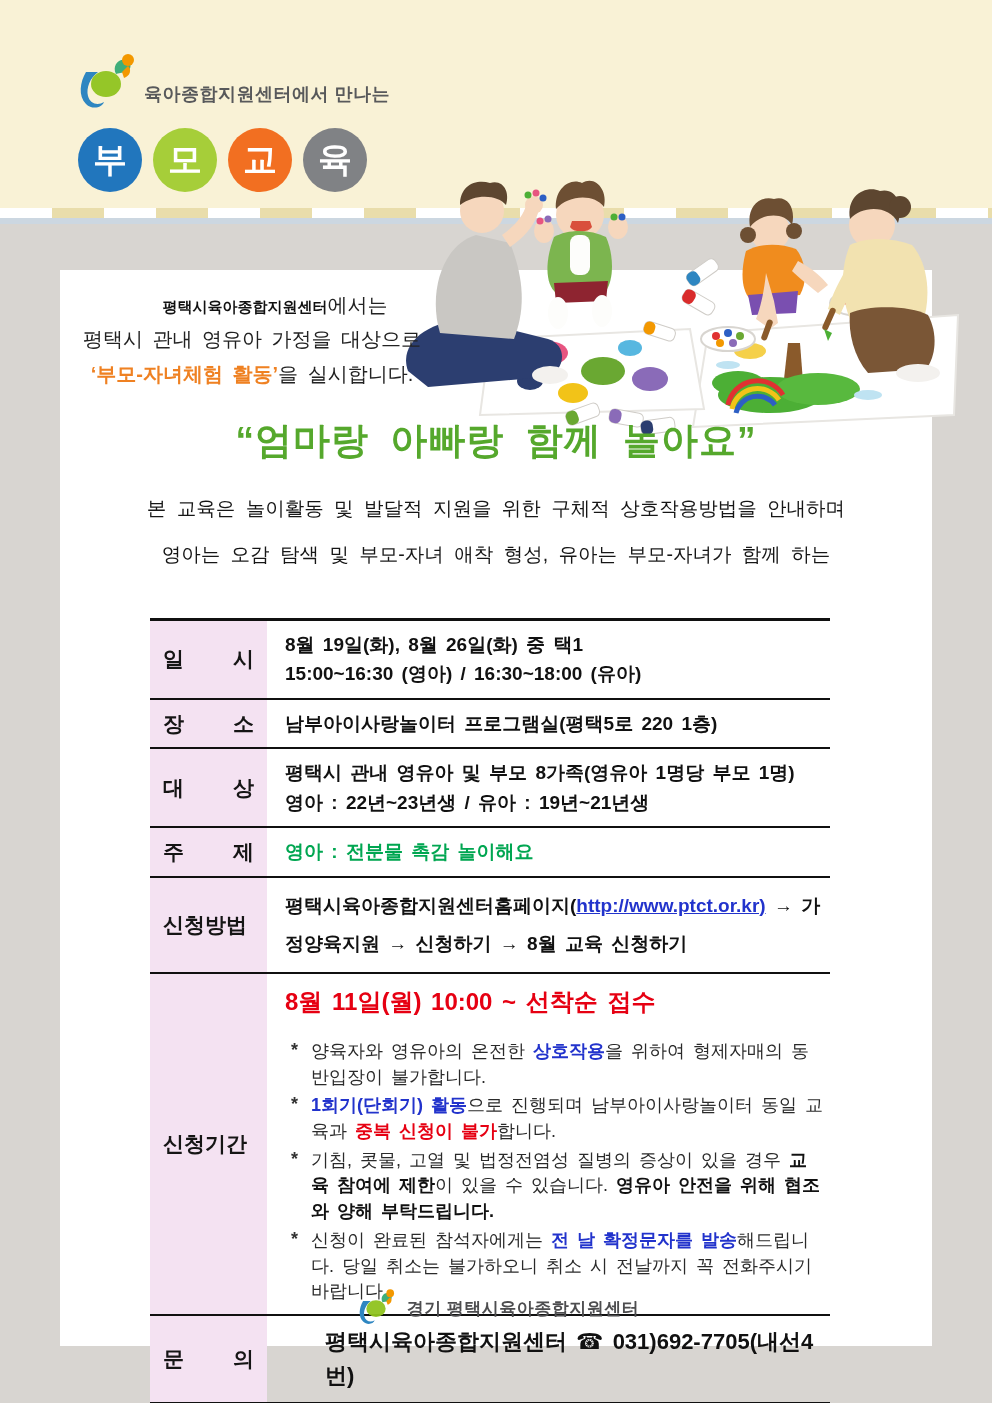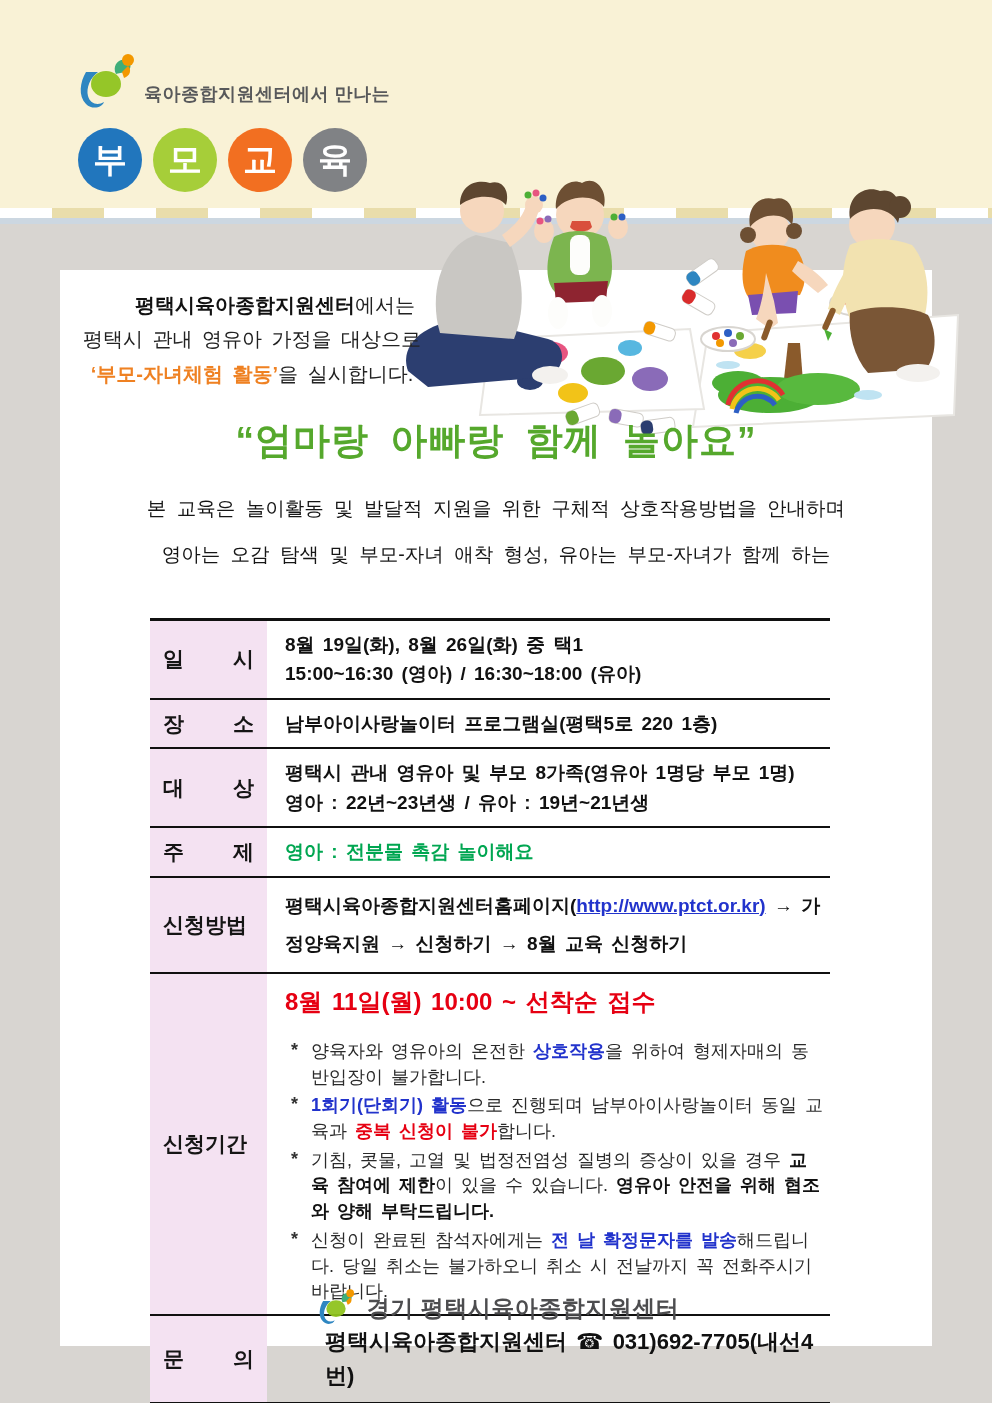--- a/index.html
+++ b/index.html
@@ -33,21 +33,21 @@
   .circles{display:flex;gap:11px;margin-top:14px;margin-left:6px;}
   .circle{width:64px;height:64px;border-radius:50%;display:flex;align-items:center;justify-content:center;}
   .circle span{color:#fff;font-size:34px;font-weight:800;}
 
   .card{position:absolute;left:60px;top:270px;width:872px;height:1076px;background:#ffffff;z-index:2;}
 
   .illustration{position:absolute;left:398px;top:143px;width:570px;height:292px;z-index:3;}
 
   .intro{position:absolute;left:62px;top:288px;width:380px;text-align:center;z-index:4;
     font-size:20px;line-height:1.72;word-spacing:4px;color:#222;}
-  .intro .strong{font-weight:800;font-size:20px;color:#111;margin-left:46px;}
+  .intro .strong{font-weight:800;font-size:15px;color:#111;margin-left:46px;}
   .intro .hl{color:var(--highlight-orange);font-weight:800;}
 
   .main-title{position:absolute;left:0;top:416px;width:992px;text-align:center;z-index:4;
     color:var(--accent-green);font-size:37px;font-weight:800;letter-spacing:1px;word-spacing:10px;}
 
   .desc{position:absolute;left:60px;top:486px;width:872px;text-align:center;z-index:4;
     font-size:19.5px;line-height:2.35;color:#161616;word-spacing:5px;}
 
   .info-table{position:absolute;left:150px;top:618px;width:680px;z-index:4;
     border-top:3.5px solid #101010;border-bottom:3.5px solid #101010;}
@@ -64,21 +64,21 @@
   .row-howto .tcontent{line-height:2.0;}
   .row-contact .tcontent{font-size:22px;}
   .s-bold{font-weight:700;color:#111;}
   .s-normal{font-weight:400;color:#2a2a2a;}
   .s-green{font-weight:700;color:var(--topic-green);}
   .s-red{font-weight:700;color:var(--notice-red);}
   .s-blue{font-weight:700;color:var(--link-blue);}
   .s-link{font-weight:700;color:var(--link-blue);text-decoration:underline;cursor:pointer;}
 
   .footer{position:absolute;left:60px;top:1288px;width:872px;display:flex;align-items:center;justify-content:center;gap:8px;z-index:4;}
-  .footer .org{font-size:23px;font-weight:700;color:#4d4d4f;letter-spacing:.5px;}
+  .footer .org{font-size:17px;font-weight:700;color:#4d4d4f;letter-spacing:.5px;}
 </style>
 </head>
 <body>
 
 <div class="band"></div>
 <div class="dash-strip"></div>
 <div class="blue-strip"></div>
 
 <div class="logo-block">
   <div class="tagline-row">

